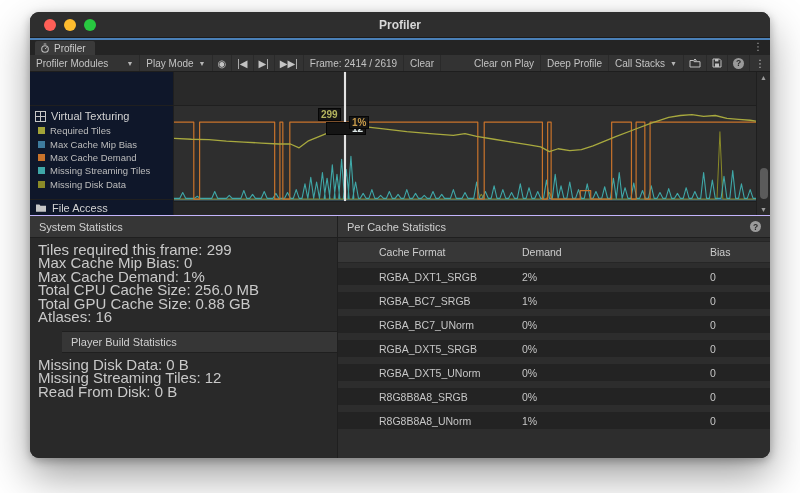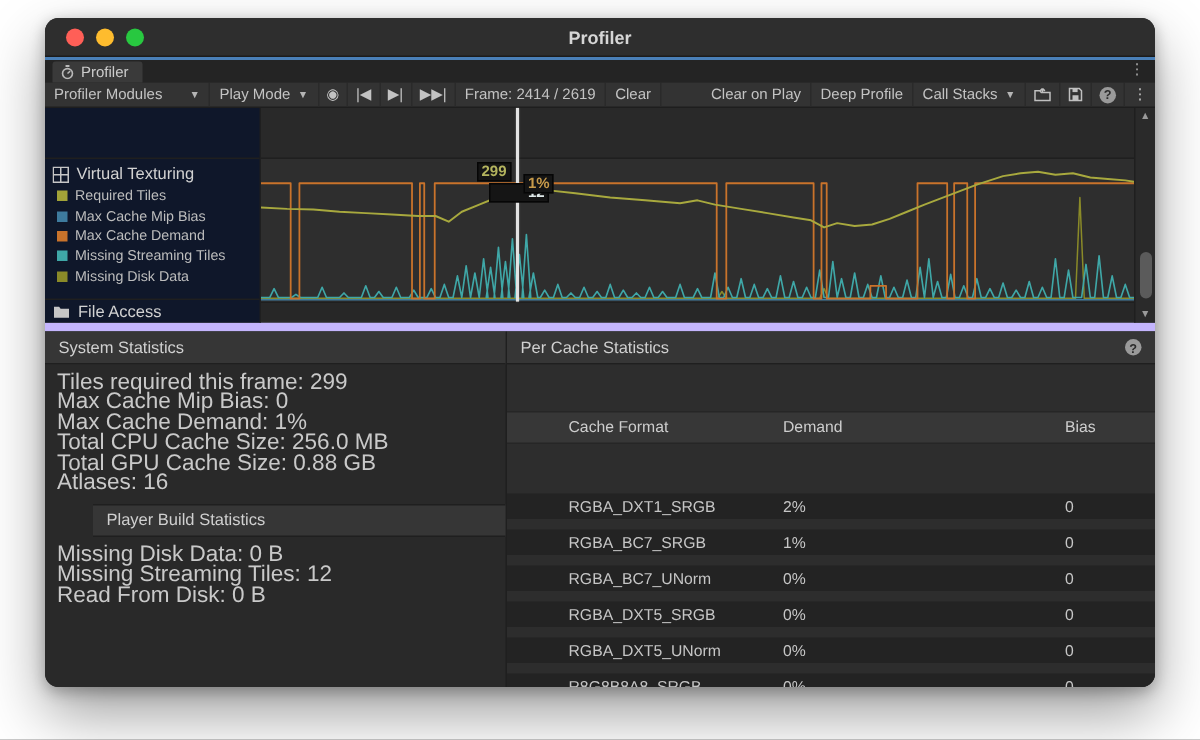--- a/index.html
+++ b/index.html
@@ -62,33 +62,33 @@
 
   .marker { position:absolute; left:314px; top:0; width:2px; height:129px;
     background:#e3e3e3; box-shadow:0 0 1px rgba(255,255,255,.6); z-index:3; }
   .badge { position:absolute; z-index:4; background:#151515; border:1px solid #060606;
     font-size:10px; font-weight:bold; padding:0 2px; line-height:11px; }
   .badge-299 { left:288px; top:36px; }
   .badge-12  { left:296px; top:50px; }
   .badge-pct { left:319px; top:44px; }
 
   
-  .stats { height:243px; display:flex; border-top:6px solid #c4b5fd; }
+  .stats { height:243px; display:flex; border-top:1px solid #c4b5fd; }
   .stats-left { width:308px; background:#292929; border-right:1px solid #1f1f1f;
     display:flex; flex-direction:column; }
   .panel-h { height:22px; background:#363636; border-bottom:1px solid #1f1f1f;
     display:flex; align-items:center; justify-content:space-between;
     padding:0 9px; font-size:11px; color:#d0d0d0; flex:none; }
   .panel-h.mid { border-top:1px solid #1f1f1f;margin-left:32px; }
   .stat-lines { padding:5px 8px; font-size:15px; color:#c9c9c9; line-height:13.4px; }
   .body1 { height:93px; }
   .qicon { width:11px; height:11px; border-radius:50%; background:#9a9a9a; color:#2b2b2b;
     font-size:8.5px; font-weight:bold; display:flex; align-items:center; justify-content:center; cursor:default; }
 
-  .stats-right { flex:1; background:#2d2d2d; display:flex; flex-direction:column;gap:28px; }
+  .stats-right { flex:1; background:#2d2d2d; display:flex; flex-direction:column; }
   .thead { height:22px; margin-top:3px; background:#373737; border-top:1px solid #262626;
     border-bottom:1px solid #262626; position:relative; font-size:10.5px; color:#cdcdcd; flex:none; }
   .thead span, .trow span { position:absolute; top:50%; transform:translateY(-50%); white-space:nowrap; }
   .col-f { left:7px;margin-left:34px; } .col-d { left:184px; } .col-b { left:372px; }
   .tbody { padding-top:5px; }
   .trow { height:17px; margin-bottom:7px; background:#232323; position:relative;
     font-size:10.5px; color:#c6c6c6; }
 
   .icon { display:inline-flex; align-items:center; }
 </style>

